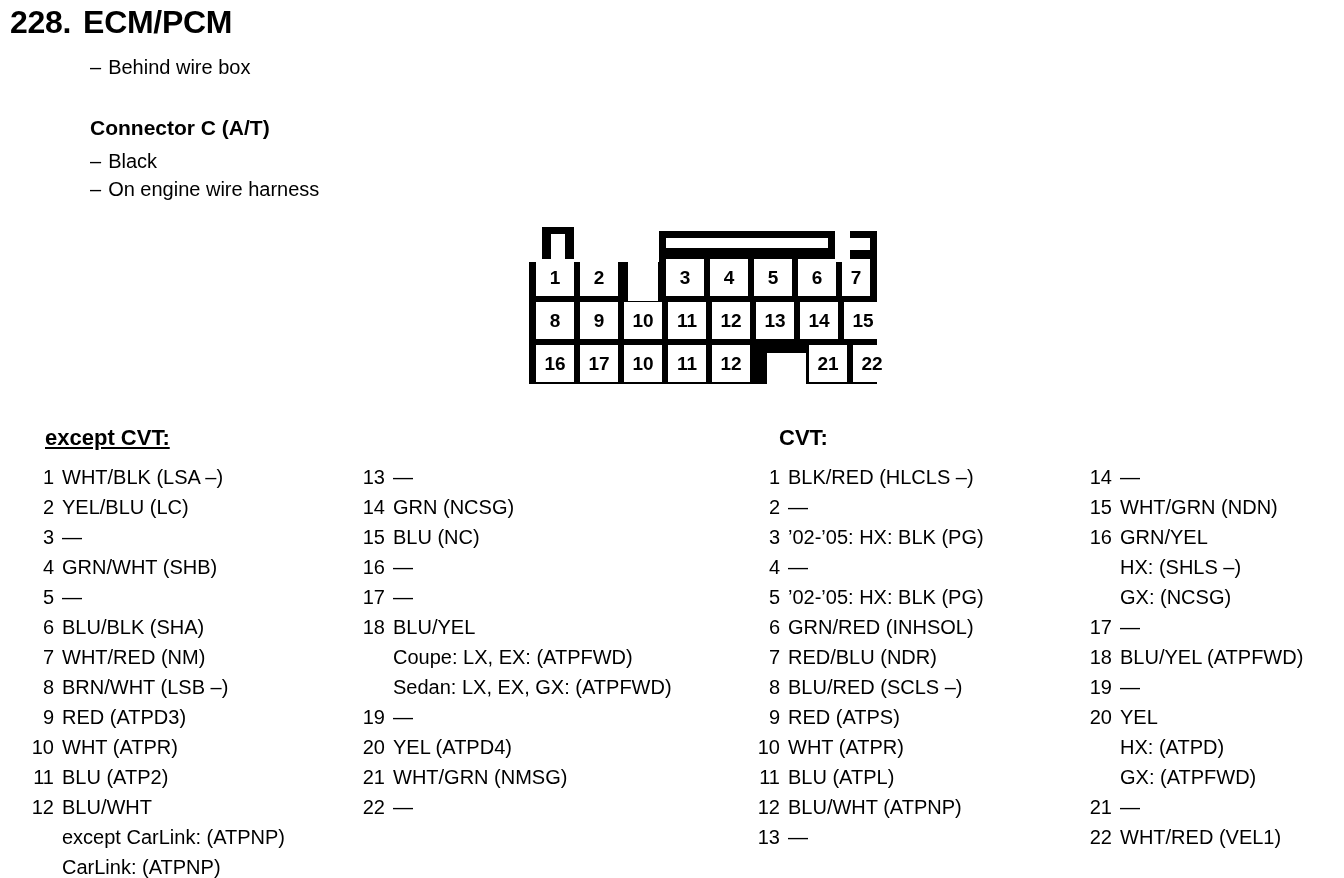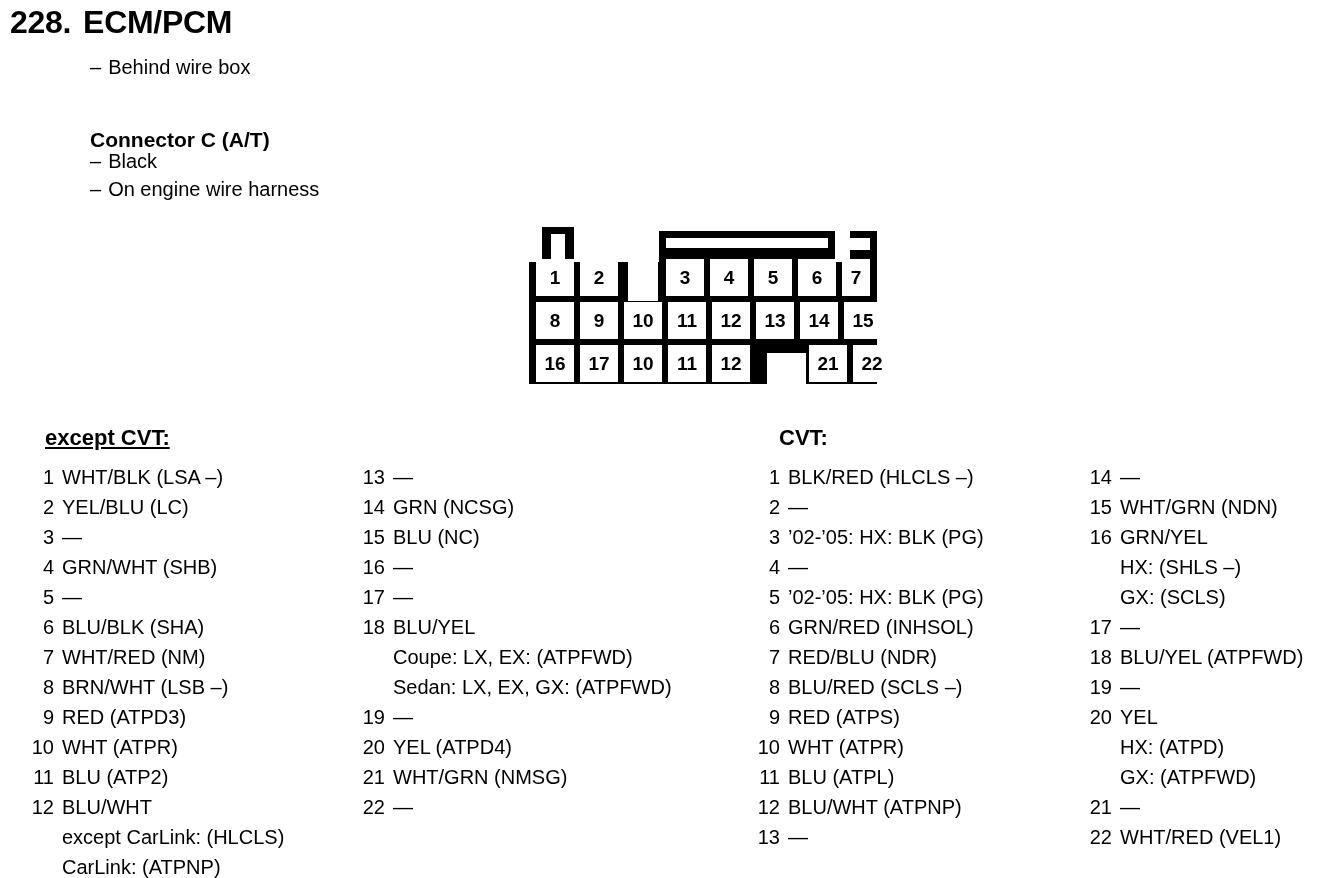--- a/index.html
+++ b/index.html
@@ -37,21 +37,20 @@
     white-space: nowrap;
   }
 
   .connector-heading {
     position: absolute;
     left: 90px;
     top: 116px;
     font-size: 21px;
     font-weight: bold;
     white-space: nowrap;
-    margin-top: 12px;
   }
   .connector-note-1 {
     position: absolute;
     left: 90px;
     top: 150px;
     font-size: 20px;
     white-space: nowrap;
   }
   .connector-note-2 {
     position: absolute;
@@ -246,21 +245,21 @@
     </div>
     <div class="pin-row">
       <span class="pin-num">11</span>
       <span class="pin-desc">BLU (ATP2)</span>
     </div>
     <div class="pin-row">
       <span class="pin-num">12</span>
       <span class="pin-desc">BLU/WHT</span>
     </div>
     <div class="pin-subs">
-      <div class="pin-sub">except CarLink: (HLCLS)</div>
+      <div class="pin-sub">except CarLink: (ATPNP)</div>
       <div class="pin-sub">CarLink: (ATPNP)</div>
     </div>
   </div>
 <div class="pin-col" id="col-ec-b" style="left:355px; top:462px;">
     <div class="pin-row">
       <span class="pin-num">13</span>
       <span class="pin-desc">—</span>
     </div>
     <div class="pin-row">
       <span class="pin-num">14</span>
@@ -365,21 +364,21 @@
     <div class="pin-row">
       <span class="pin-num">15</span>
       <span class="pin-desc">WHT/GRN (NDN)</span>
     </div>
     <div class="pin-row">
       <span class="pin-num">16</span>
       <span class="pin-desc">GRN/YEL</span>
     </div>
     <div class="pin-subs">
       <div class="pin-sub">HX: (SHLS –)</div>
-      <div class="pin-sub">GX: (SCLS)</div>
+      <div class="pin-sub">GX: (NCSG)</div>
     </div>
     <div class="pin-row">
       <span class="pin-num">17</span>
       <span class="pin-desc">—</span>
     </div>
     <div class="pin-row">
       <span class="pin-num">18</span>
       <span class="pin-desc">BLU/YEL (ATPFWD)</span>
     </div>
     <div class="pin-row">

